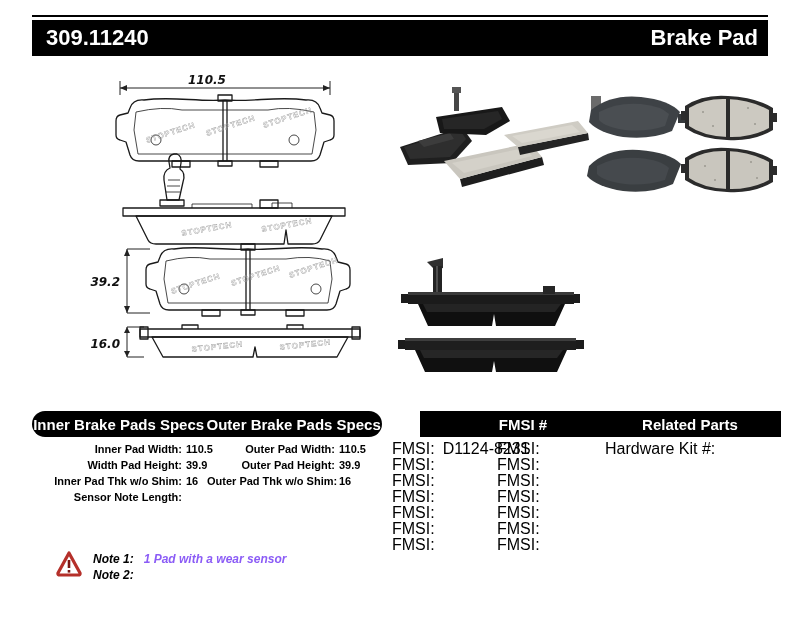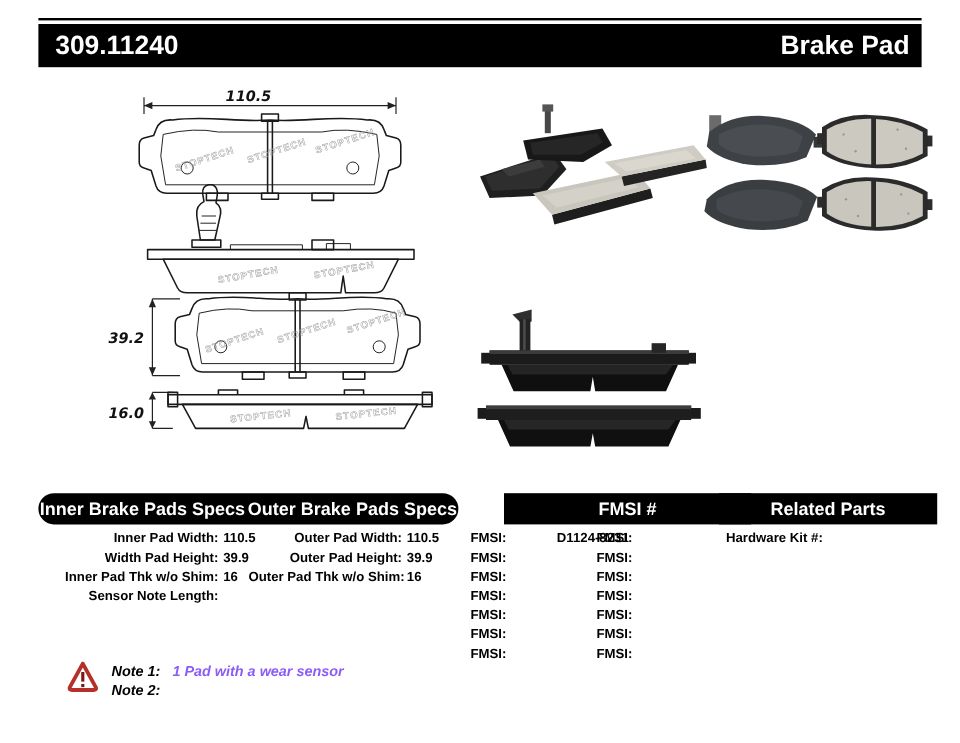--- a/index.html
+++ b/index.html
@@ -11,21 +11,21 @@
         font-weight:bold;font-size:22px;box-sizing:border-box;padding:0 10px 0 14px;gap:48px;}
   .col-bar{position:absolute;top:411px;height:26px;background:#000;color:#fff;
         display:flex;align-items:center;justify-content:center;font-weight:bold;font-size:15px;}
   #bar-pads{left:32px;width:350px;justify-content:space-around;border-radius:13px;}
   #bar-fmsi{left:387px;width:206px;margin-left:33px;}
   #bar-related{left:599px;width:182px;}
   .spec-col{position:absolute;top:441px;}
   .srow{display:flex;height:16px;line-height:16px;font-size:11px;font-weight:bold;white-space:nowrap;}
   .srow .lbl{width:128px;text-align:right;}
   .srow .val{margin-left:4px;}
-  .frow{display:flex;height:16px;line-height:16px;font-size:11px;font-weight:bold;white-space:nowrap;gap:32px;}
+  .frow{display:flex;height:16px;line-height:16px;font-size:16px;font-weight:normal;white-space:nowrap;}
   .frow .flbl{min-width:32px;}
   .frow .fval{margin-left:8px;}
   .notes{position:absolute;left:93px;top:551px;font-size:12px;font-weight:bold;font-style:italic;}
   .note-line{height:16px;line-height:16px;display:flex;white-space:nowrap;}
   .note-red{color:#8b5cf6;margin-left:10px;}
   .warn{position:absolute;left:56px;top:551px;}
   svg text.dim{font-family:"DejaVu Sans",sans-serif;font-weight:bold;font-style:italic;font-size:12px;fill:#111;}
   svg text.wm{font-family:"Liberation Sans",sans-serif;font-size:8px;font-weight:bold;fill:none;
         stroke:#9a9a9a;stroke-width:0.4;letter-spacing:1px;}
   svg .ln{fill:none;stroke:#1a1a1a;stroke-width:1.3;stroke-linejoin:round;}

